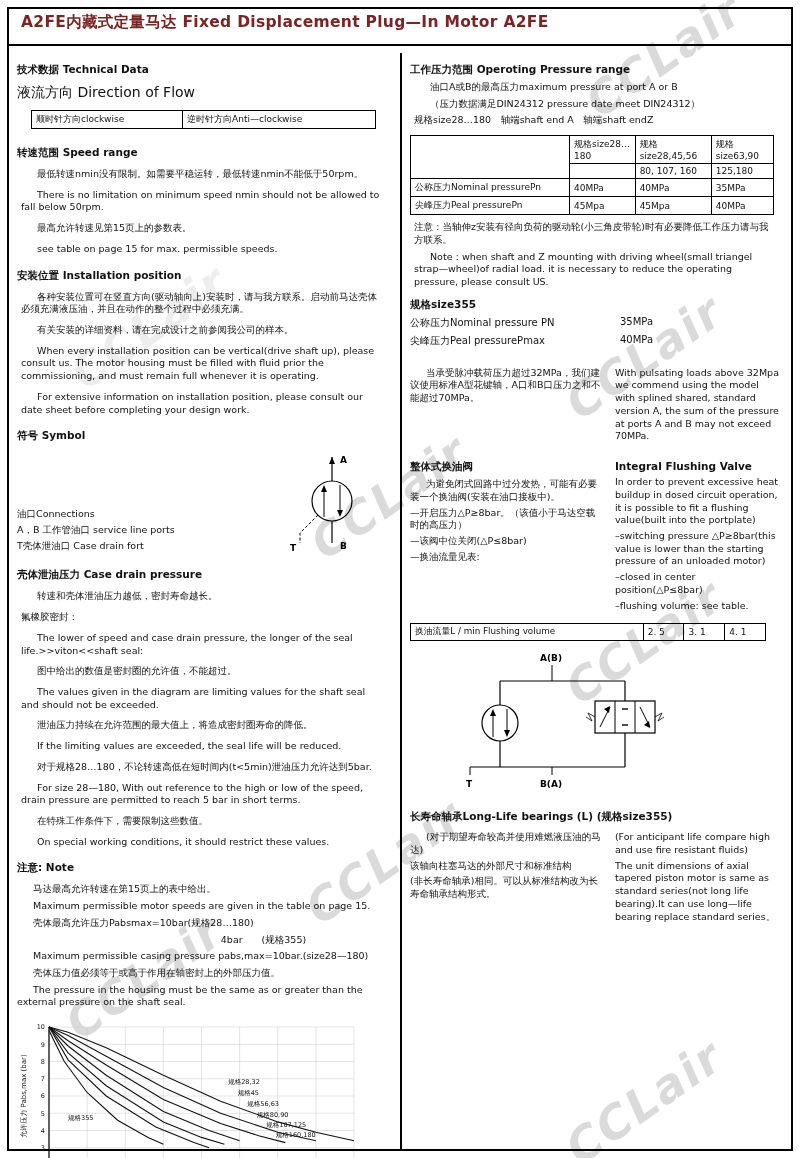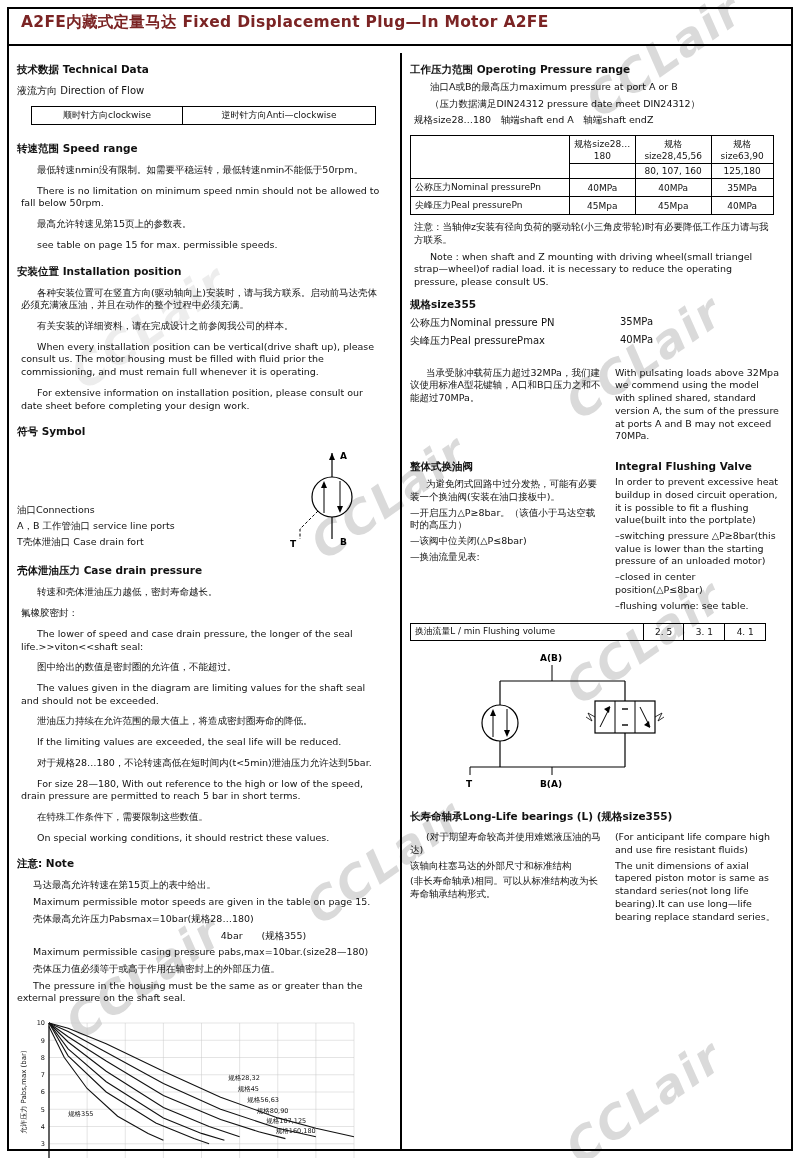--- a/index.html
+++ b/index.html
@@ -11,23 +11,23 @@
   .title{font-size:15.5px;font-weight:bold;color:#7b2424;letter-spacing:.3px;}
   .divider{position:absolute;left:400px;top:53px;bottom:7px;width:2px;background:#000;z-index:2;}
   .cols{position:absolute;left:9px;right:9px;top:55px;bottom:9px;display:flex;z-index:2;}
   .col{box-sizing:border-box;padding:6px 10px 6px 8px;}
   .col-left{width:391px;display:flex;flex-direction:column;}
   .col-right{flex:1;padding-left:10px;}
   .sec{font-size:10.5px;font-weight:bold;margin:9px 0 4px 0;}
   .sec.first{margin-top:2px;}
   p{margin:4px 4px;font-size:9.5px;line-height:1.34;}
   .ind{text-indent:16px;}
-  .sub{font-size:10px;margin:3px 0;}
+  .sub{font-size:14px;margin:3px 0;}
   table{border-collapse:collapse;font-size:9px;}
-  td,th{border:1px solid #000;padding:2px 4px;text-align:center;font-weight:normal;}
+  td,th{border:1px solid #000;padding:2px 4px;font-weight:normal;}
   .flow-table{width:345px;margin:5px 0 8px 14px;}
   .ptable{width:98%;margin:8px 0 6px 0;}
   .ptable td:first-child{text-align:left;}
   .ftable{width:96%;margin:8px 0 8px 0;}
   .ftable td:first-child{text-align:left;font-size:8.8px;}
   .kv{display:flex;font-size:10px;margin:4px 0;}
   .kv .k{width:210px;}
   .bi{display:flex;gap:12px;margin-top:16px;}
   .bi .cn{flex:0 0 52%;}
   .bi .en{flex:1;}

